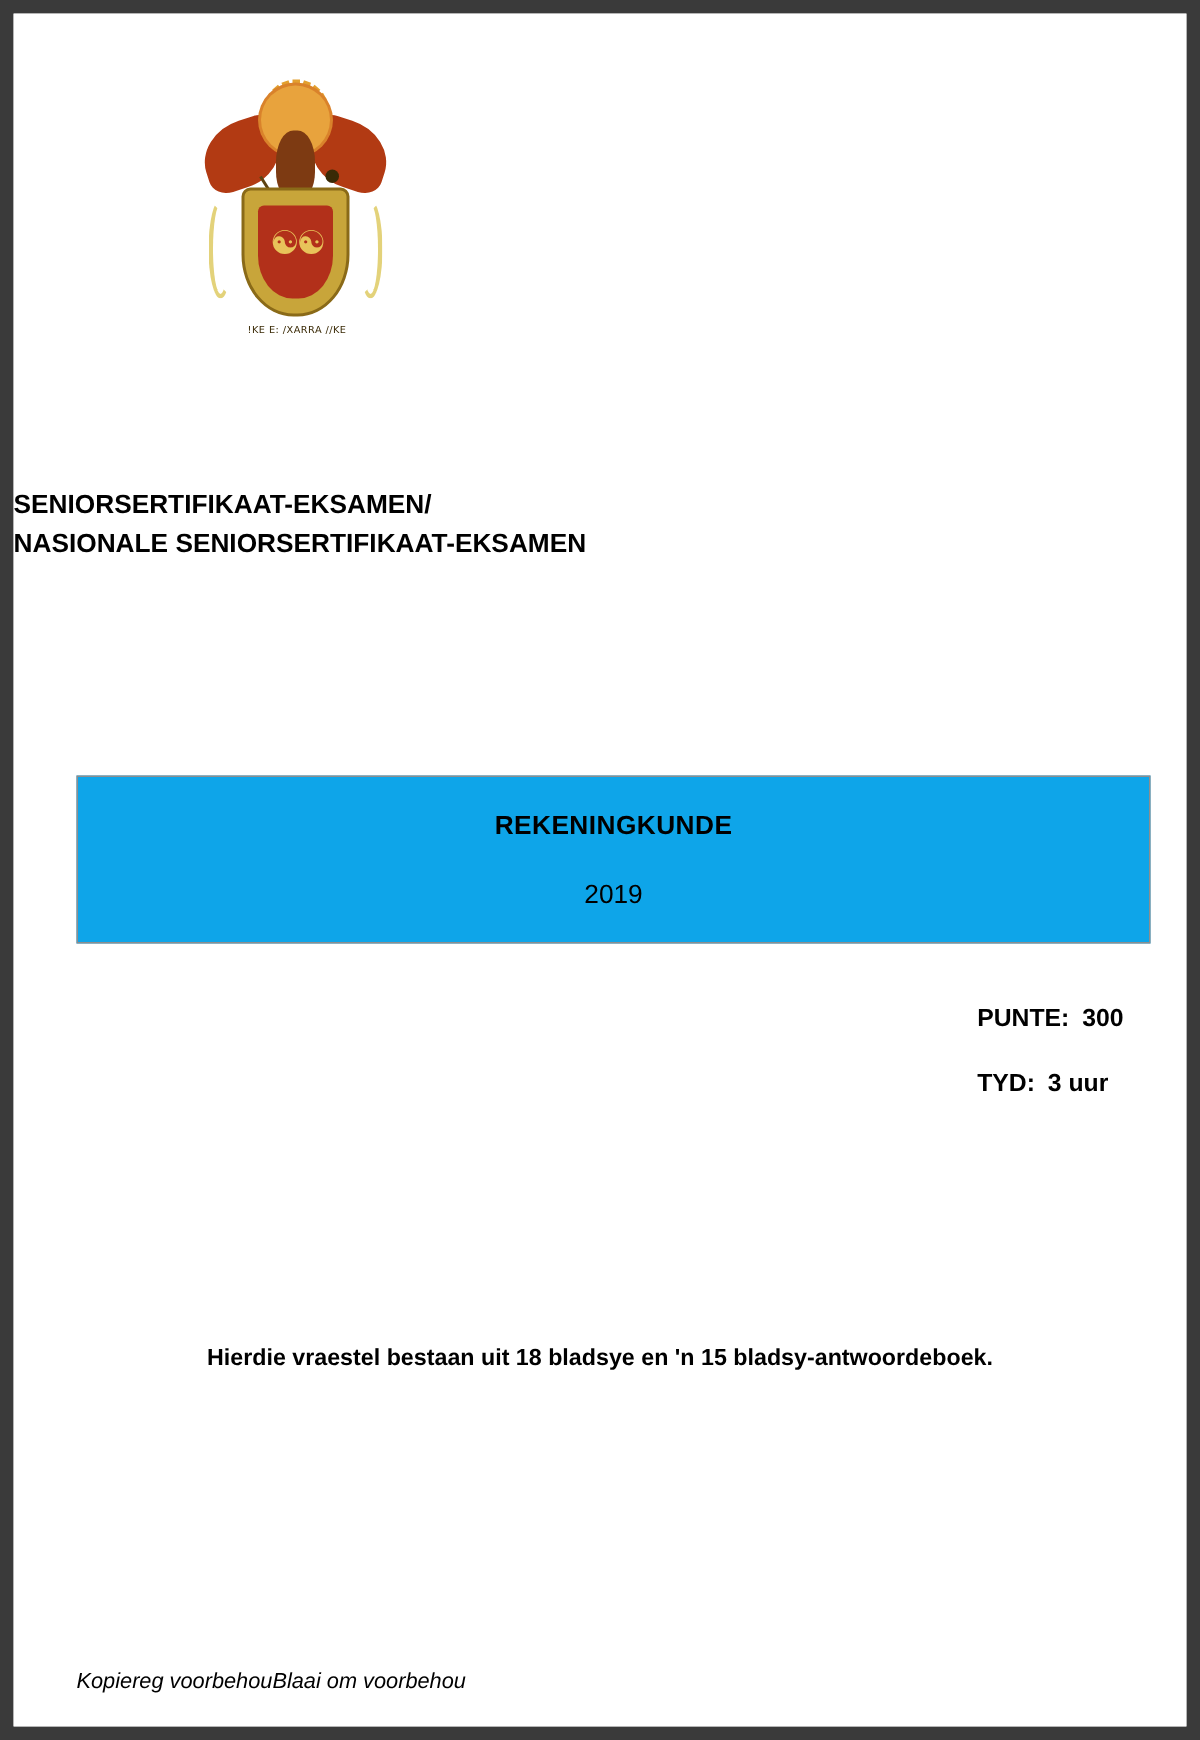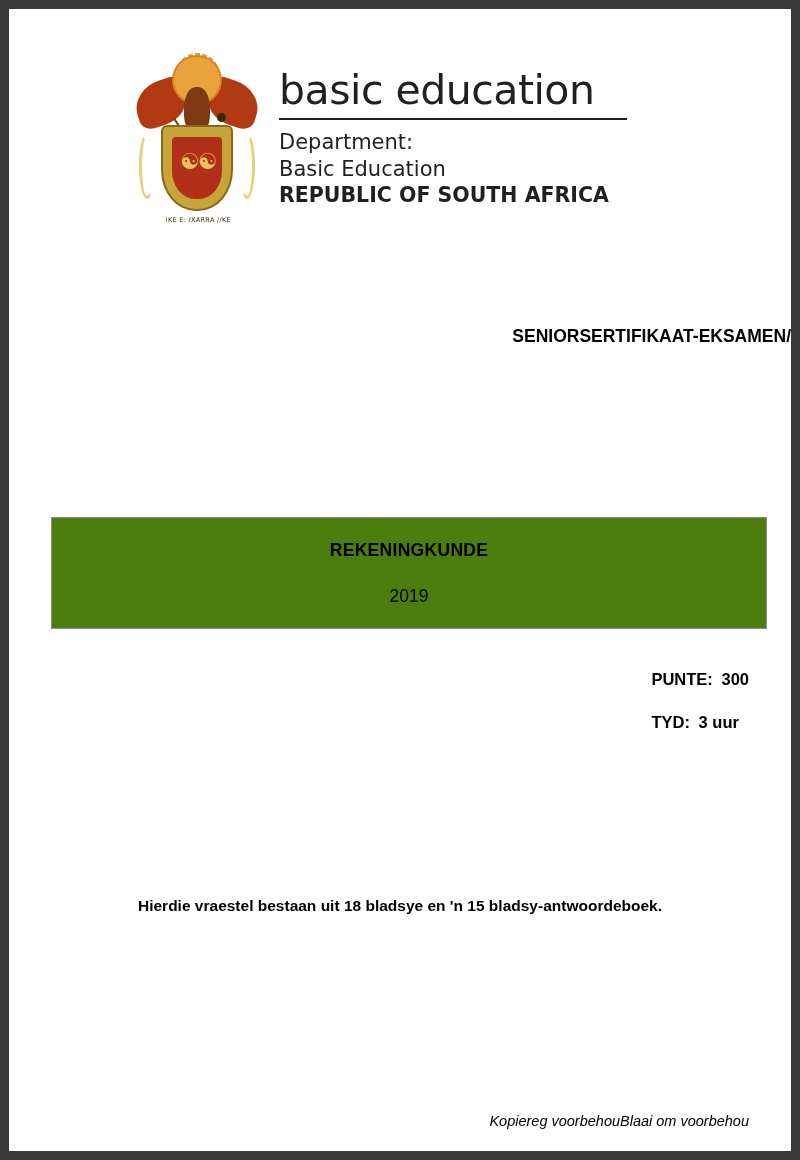--- a/index.html
+++ b/index.html
@@ -191,35 +191,35 @@
     border-radius: 50%;
     background: #3a2a06;
   }
 
   
   .exam-title {
     position: absolute;
     left: 0;
     right: 0;
     top: 314px;
-    text-align: right;
+    text-align: left;
     font-size: 17.5px;
     font-weight: bold;
     line-height: 1.5;
     color: #000;
   }
 
   
   .subject-box {
     position: absolute;
     left: 42px;
     top: 508px;
     width: 716px;
     height: 112px;
-    background: #4d7c0f;
+    background: #0ea5e9;
     border: 1px solid #8d8d8d;
     display: flex;
     flex-direction: column;
     justify-content: center;
     align-items: center;
   }
   .subject-name {
     font-size: 17.5px;
     font-weight: bold;
     letter-spacing: 0.3px;
@@ -258,21 +258,21 @@
     color: #000;
   }
 
   
   .footer {
     position: absolute;
     left: 42px;
     right: 42px;
     bottom: 22px;
     display: flex;
-    justify-content: flex-end;
+    justify-content: flex-start;
     font-size: 14.5px;
     font-style: italic;
     color: #000;
   }
 </style>
 </head>
 <body>
 
 <div class="page">
   <div class="inner">
@@ -296,31 +296,25 @@
         <div class="spear"></div>
         <div class="knob"></div>
         <div class="tusk-l"></div>
         <div class="tusk-r"></div>
         <div class="shield"></div>
         <div class="shield-inner"></div>
         <div class="figs">☯☯</div>
         <div class="motto">!KE E: /XARRA //KE</div>
       </div>
 
-      <div class="brand">
-        <div class="brand-title">basic education</div>
-        <div class="brand-rule"></div>
-        <div class="brand-line">Department:</div>
-        <div class="brand-line">Basic Education</div>
-        <div class="brand-line bold">REPUBLIC OF SOUTH AFRICA</div>
-      </div>
     </div>
 
     <div class="exam-title">
       <div>SENIORSERTIFIKAAT-EKSAMEN/</div>
+      <div>NASIONALE SENIORSERTIFIKAAT-EKSAMEN</div>
     </div>
 
     <div class="subject-box">
       <div class="subject-name">REKENINGKUNDE</div>
       <div class="subject-year">2019</div>
     </div>
 
     <div class="meta">
       <div class="meta-row">
         <span class="meta-label">PUNTE:</span>

